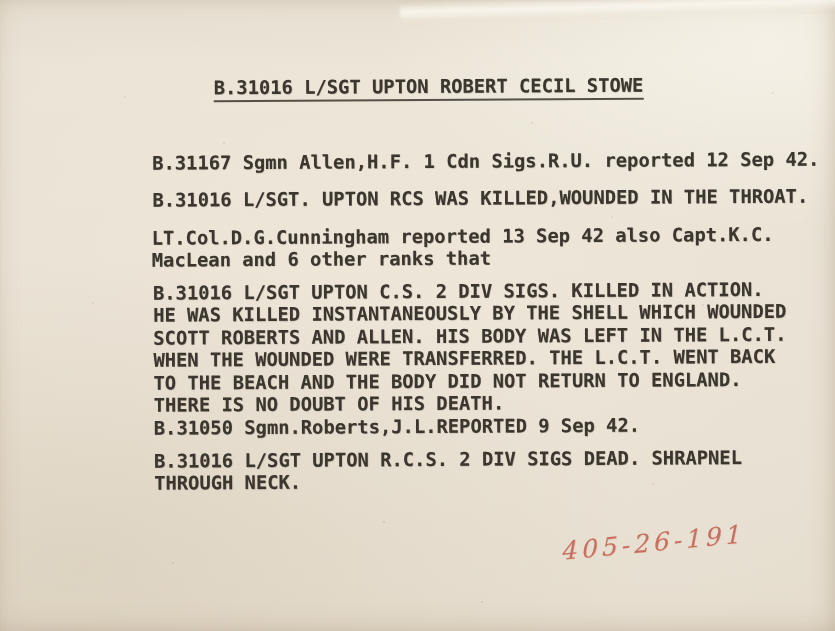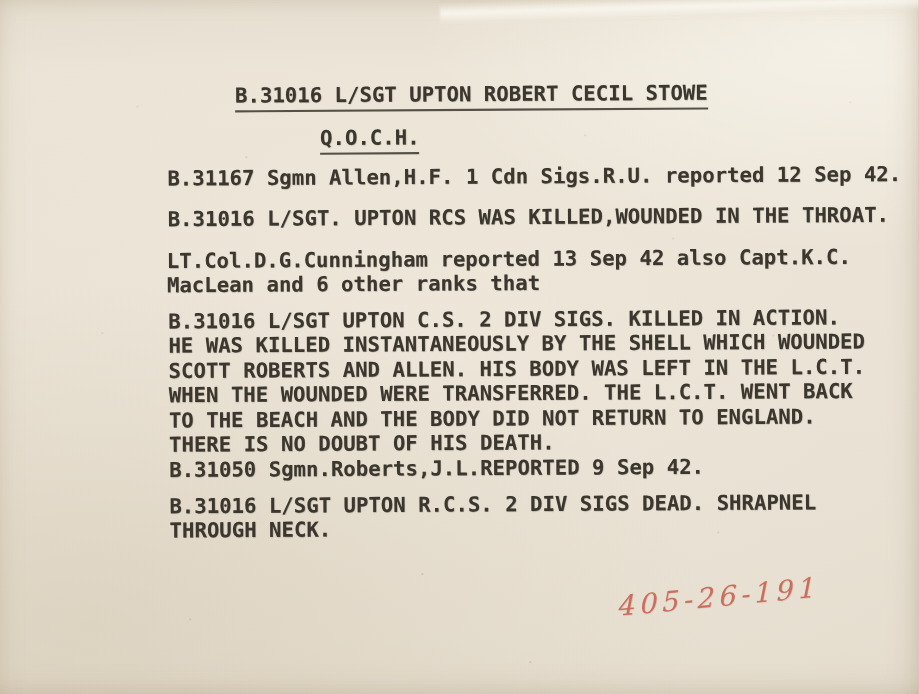--- a/index.html
+++ b/index.html
@@ -118,21 +118,20 @@
 <body>
 
 <div class="scan">
   <div class="crease"></div>
   <div class="speckles"></div>
 
   <div class="text-layer">
 
     <div class="doc-title line">B.31016 L/SGT UPTON ROBERT CECIL STOWE</div>
 
-    <div class="doc-subtitle line">Q.O.C.H.</div>
 
     <div class="entry entry-0">
       <div class="line">B.31167 Sgmn Allen,H.F. 1 Cdn Sigs.R.U. reported 12 Sep 42.</div>
     </div>
 
     <div class="entry entry-1">
       <div class="line">B.31016 L/SGT. UPTON RCS WAS KILLED,WOUNDED IN THE THROAT.</div>
     </div>
 
     <div class="entry entry-2">

